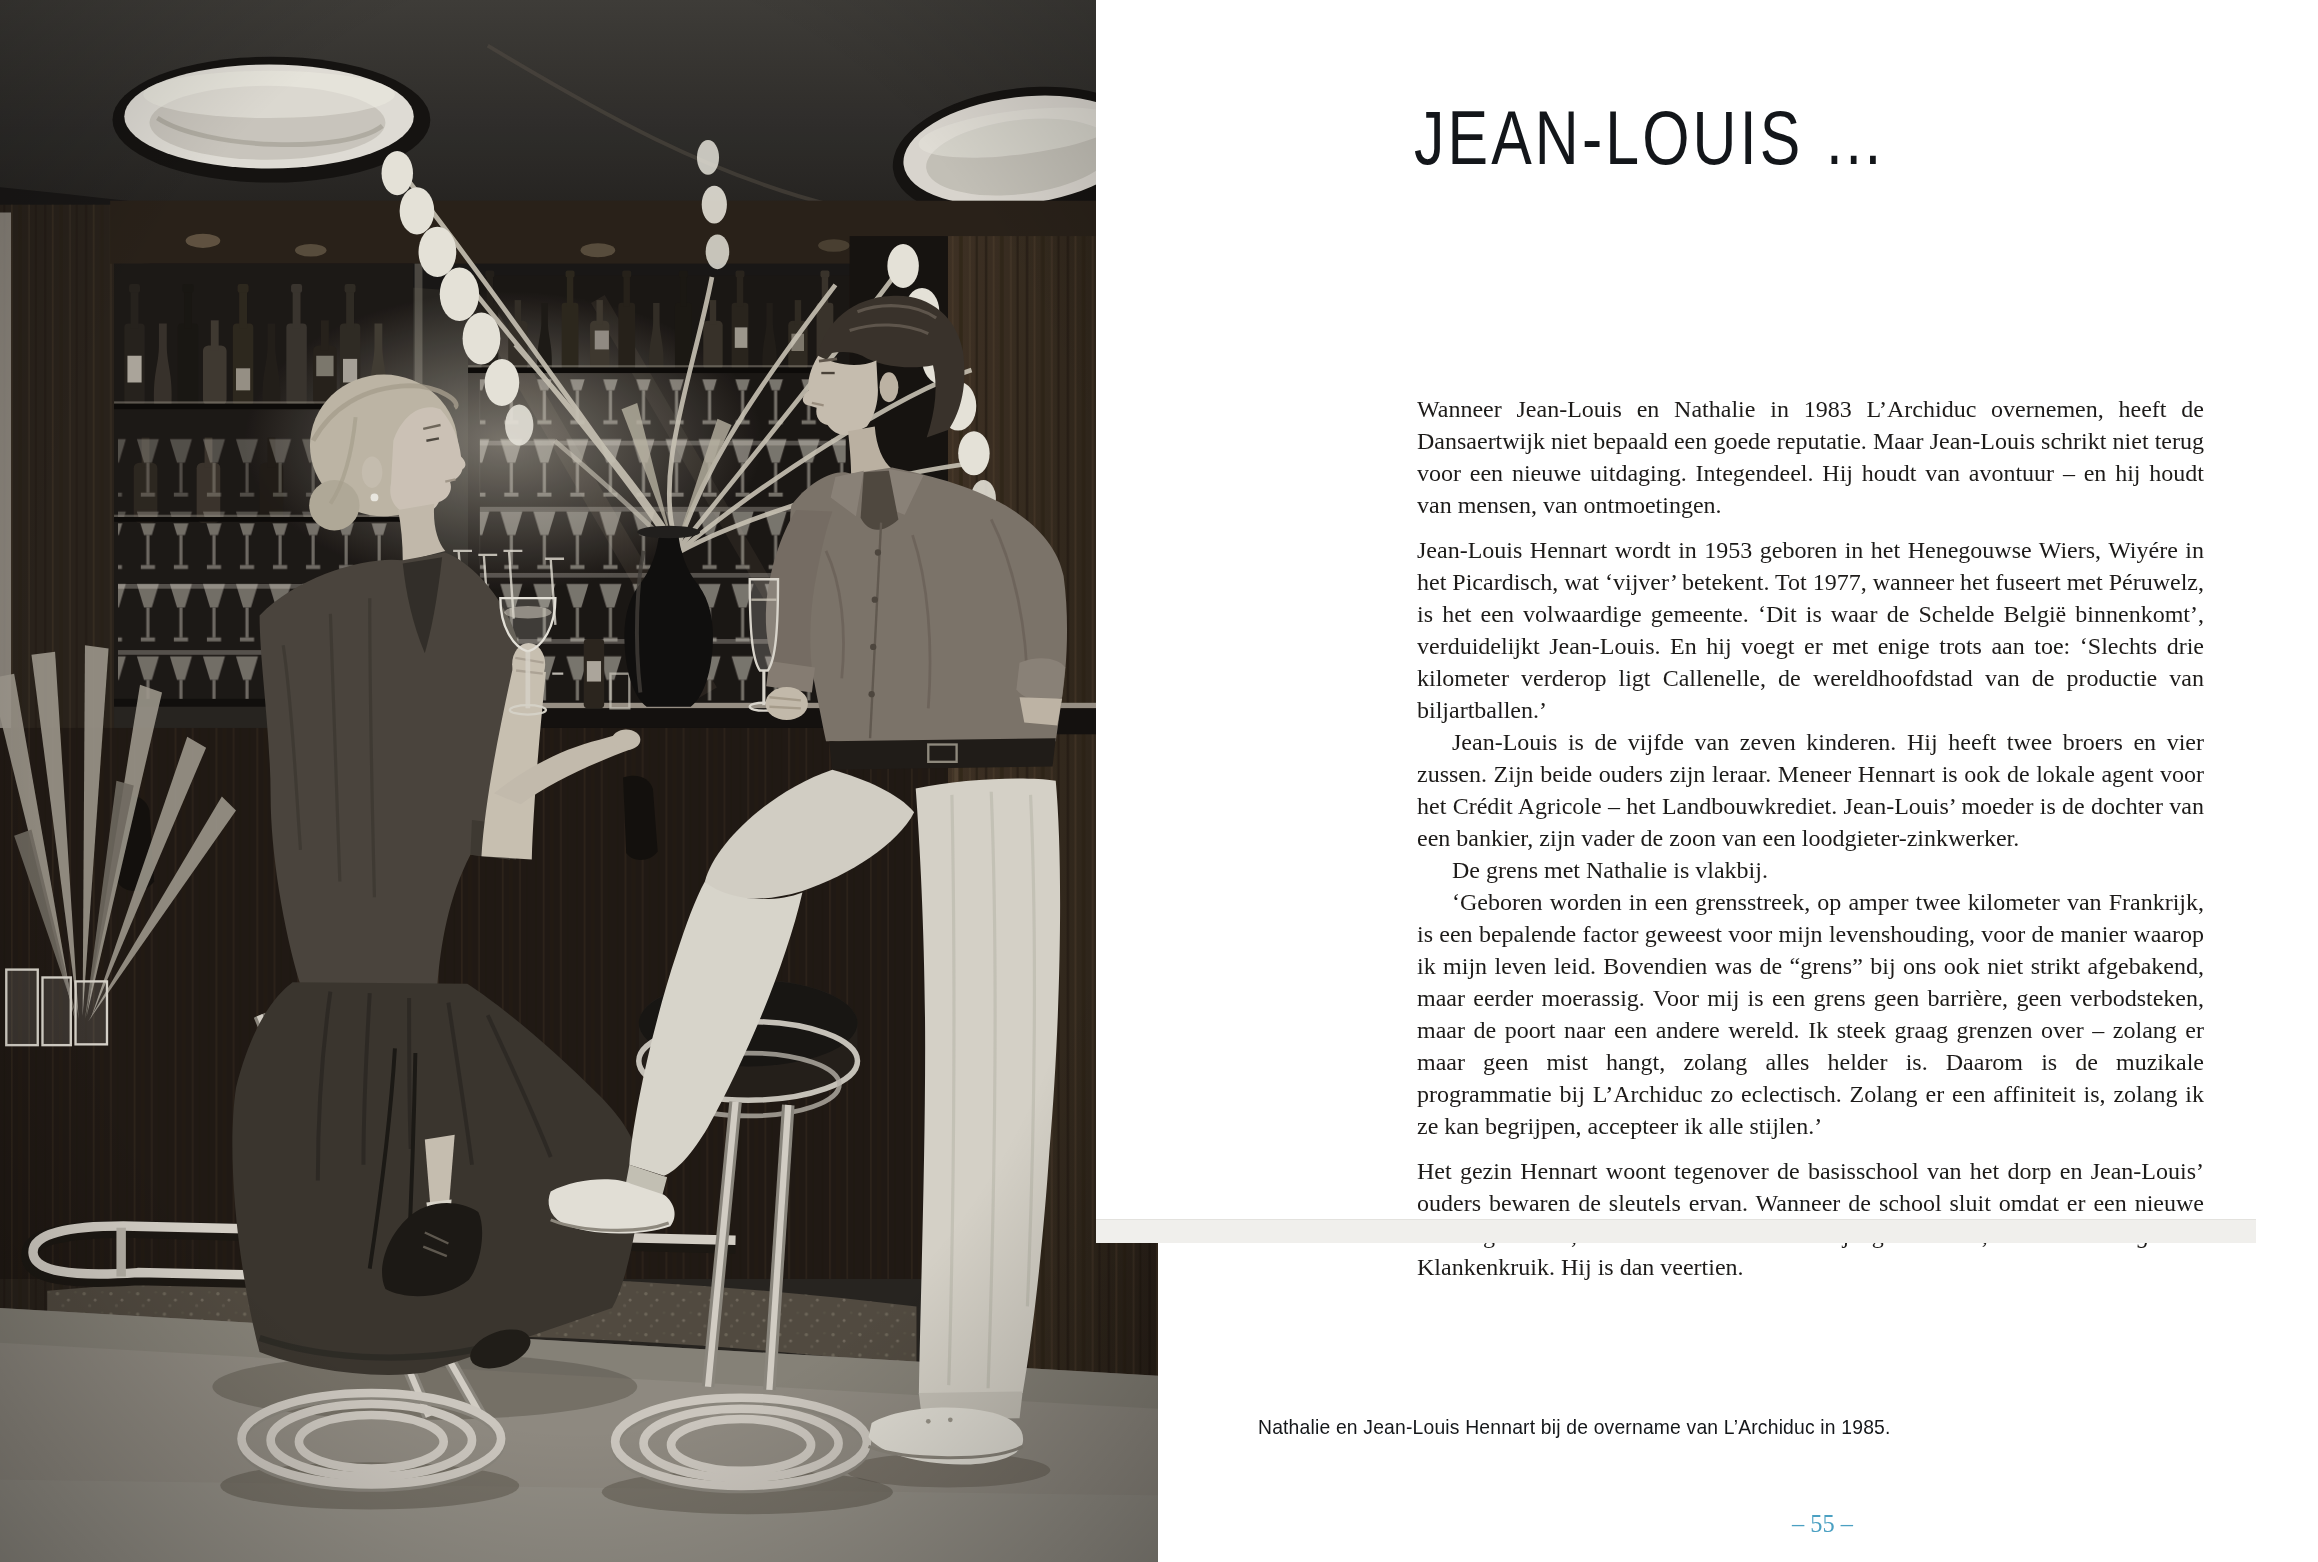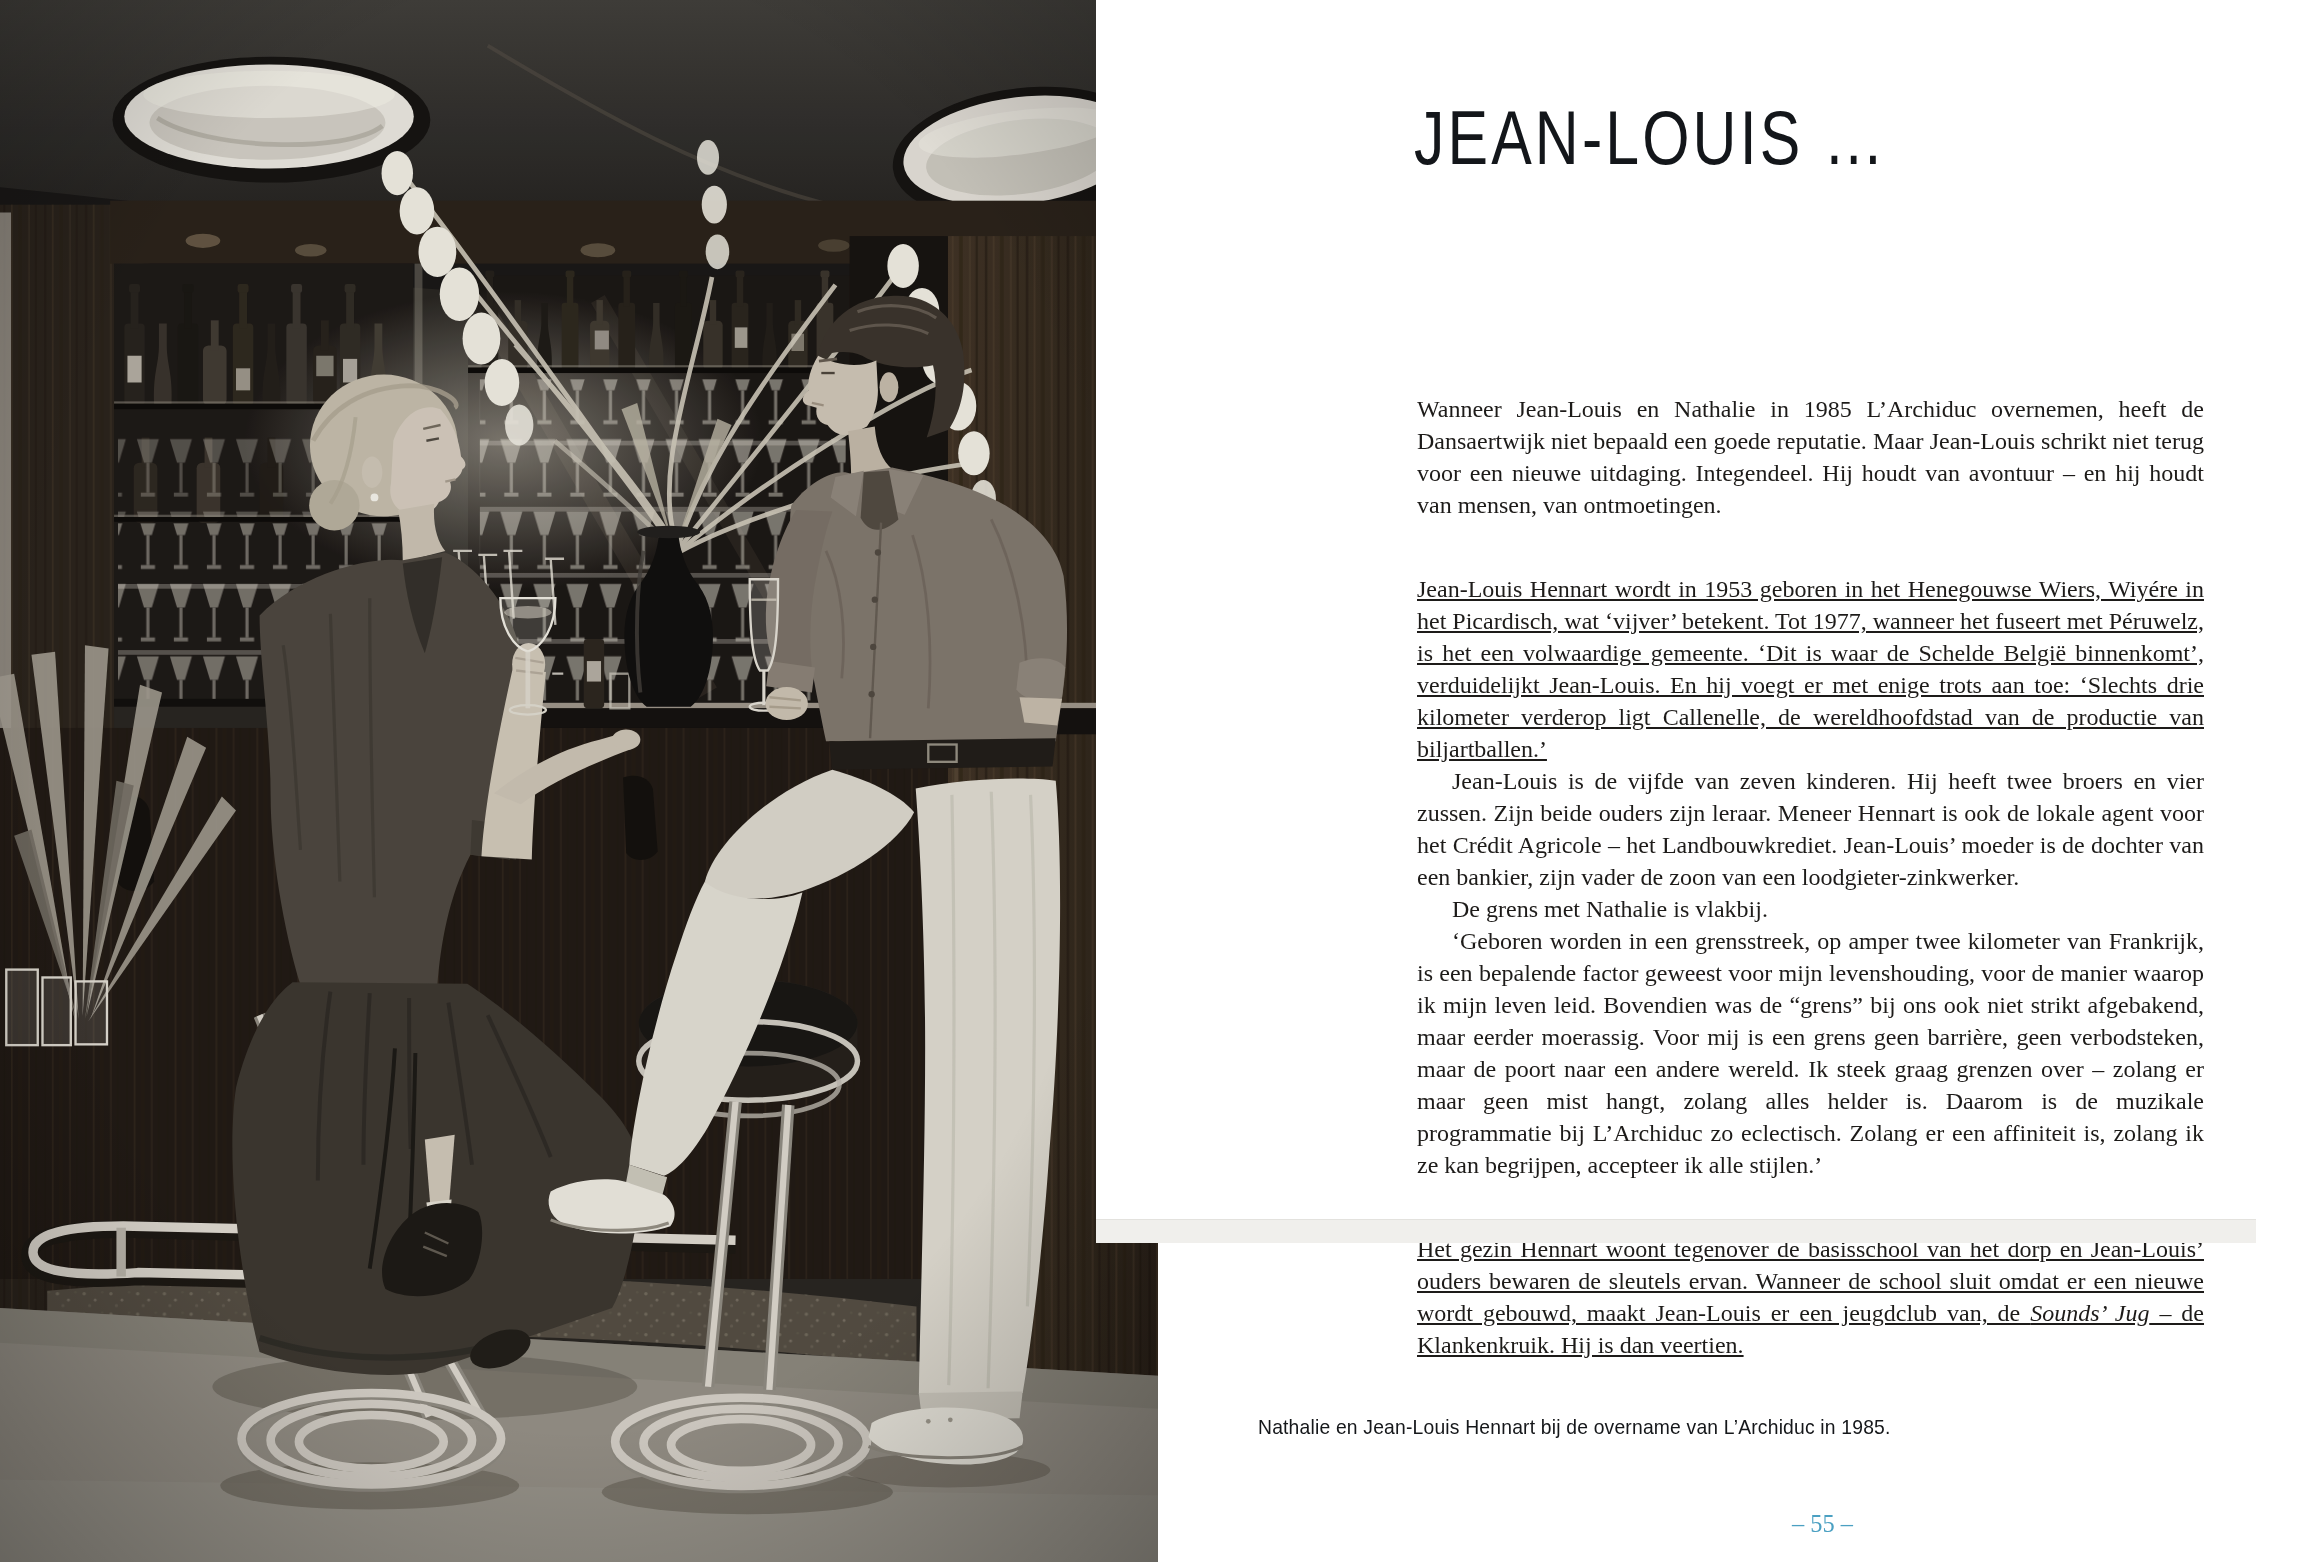--- a/index.html
+++ b/index.html
@@ -17,21 +17,21 @@
     font-family:"Liberation Sans",sans-serif;font-weight:300;
     font-size:76px;letter-spacing:3.9px;color:#13161a;
     transform:scaleX(.8);transform-origin:left top;white-space:nowrap;
   }
   .body-text{
     position:absolute;left:321px;top:393px;width:787px;
     font-size:24px;line-height:32px;text-align:justify;color:#1d1b19;
   }
   .body-text p{margin:0;hyphens:manual;}
   .body-text p.indent{text-indent:35px;font-family:Liberation Serif, serif;}
-  .body-text p.space-before{margin-top:52px;text-decoration:underline;}
+  .body-text p.space-before{margin-top:13px;}
   .body-text em{font-style:italic;}
   .photo-caption{
     position:absolute;left:162px;top:1415px;margin:0;
     font-family:"Liberation Sans",sans-serif;font-size:21px;
     letter-spacing:0.2px;color:#15171a;
     transform:scaleX(.92);transform-origin:left top;white-space:nowrap;
   }
   .page-number{
     position:absolute;left:321px;top:1498px;width:787px;margin:12px;
     text-align:center;font-size:24.4px;color:#4ba0c2;
@@ -458,21 +458,21 @@
       </g>
 
       <rect width="1472" height="1986" fill="#8a8a8a" opacity=".05"></rect>
       <rect width="1472" height="1986" fill="url(#vignG)"></rect>
     </svg>
   </div>
 
   <div class="page-right">
     <h1 class="chapter-title">JEAN-LOUIS …</h1>
     <div class="body-text">
-        <p><span>Wanneer Jean-Louis en Nathalie in 1985 L’Archiduc overnemen, heeft de Dansaertwijk niet bepaald een goede reputatie. Maar Jean-Louis schrikt niet terug voor een nieuwe uitdaging. Integendeel. Hij houdt van avontuur – en hij houdt van mensen, van ontmoetingen.</span></p>
+        <p><span>Wanneer Jean-Louis en Nathalie in 1983 L’Archiduc overnemen, heeft de Dansaertwijk niet bepaald een goede reputatie. Maar Jean-Louis schrikt niet terug voor een nieuwe uitdaging. Integendeel. Hij houdt van avontuur – en hij houdt van mensen, van ontmoetingen.</span></p>
         <p class="space-before"><span>Jean-Louis Hennart wordt in 1953 geboren in het Henegouwse Wiers, Wiyére in het Picardisch, wat ‘vijver’ betekent. Tot 1977, wanneer het fuseert met Péruwelz, is het een volwaardige gemeente. ‘Dit is waar de Schelde België binnenkomt’, verduidelijkt Jean-Louis. En hij voegt er met enige trots aan toe: ‘Slechts drie kilometer verderop ligt Callenelle, de wereldhoofdstad van de productie van biljartballen.’</span></p>
         <p class="indent"><span>Jean-Louis is de vijfde van zeven kinderen. Hij heeft twee broers en vier zussen. Zijn beide ouders zijn leraar. Meneer Hennart is ook de lokale agent voor het Crédit Agricole – het Landbouwkrediet. Jean-Louis’ moeder is de dochter van een bankier, zijn vader de zoon van een loodgieter-zinkwerker.</span></p>
         <p class="indent"><span>De grens met Nathalie is vlakbij.</span></p>
         <p class="indent"><span>‘Geboren worden in een grensstreek, op amper twee kilometer van Frankrijk, is een bepalende factor geweest voor mijn levens­houding, voor de manier waarop ik mijn leven leid. Bovendien was de “grens” bij ons ook niet strikt afgebakend, maar eerder moeras­sig. Voor mij is een grens geen barrière, geen verbodsteken, maar de poort naar een andere wereld. Ik steek graag grenzen over – zolang er maar geen mist hangt, zolang alles helder is. Daarom is de muzikale programmatie bij L’Archiduc zo eclectisch. Zolang er een affiniteit is, zolang ik ze kan begrijpen, accepteer ik alle stijlen.’</span></p>
         <p class="space-before"><span>Het gezin Hennart woont tegenover de basisschool van het dorp en Jean-Louis’ ouders bewaren de sleutels ervan. Wanneer de school sluit omdat er een nieuwe wordt gebouwd, maakt Jean-Louis er een jeugdclub van, de </span><em>Sounds’ Jug</em><span> – de Klankenkruik. Hij is dan veertien.</span></p>
       </div>
     <p class="photo-caption">Nathalie en Jean-Louis Hennart bij de overname van L’Archiduc in 1985.</p>
     <p class="page-number" style="color: rgb(75, 160, 194);">– 55 –</p>
     <div class="page-edge"></div>
   </div>

